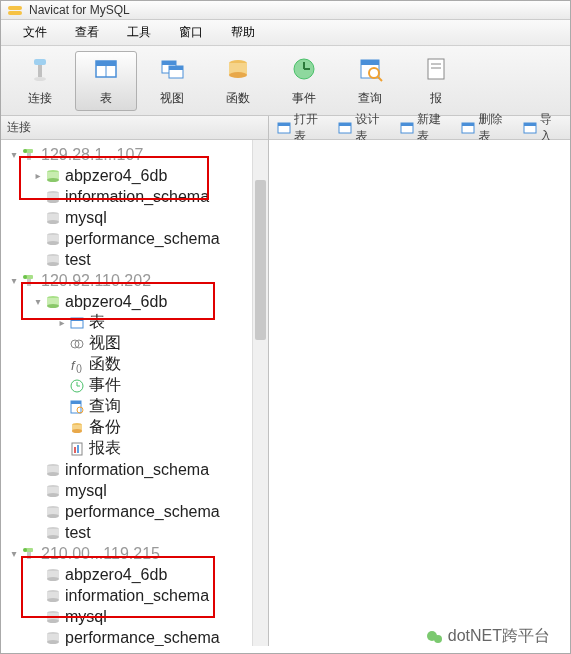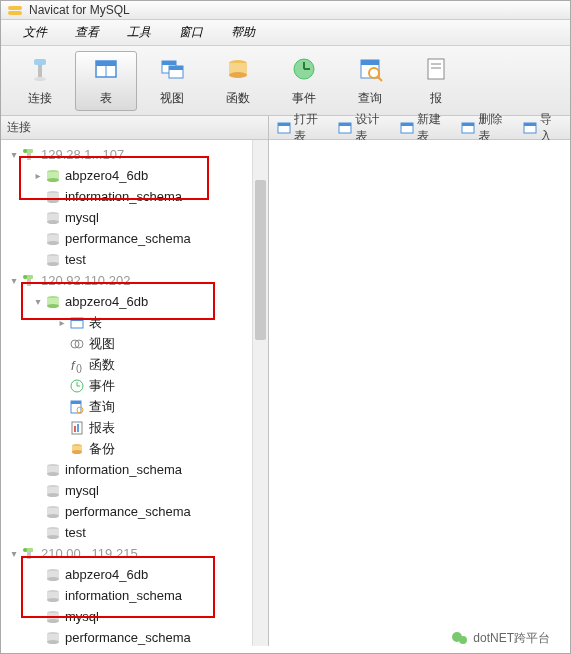--- a/index.html
+++ b/index.html
@@ -3,53 +3,53 @@
 <meta charset="utf-8">
 <style>
 * { box-sizing: border-box; margin: 0; padding: 0; font-family: "Microsoft YaHei", Arial, sans-serif; }
 body { width: 571px; height: 654px; background: #fff; font-size: 12px; overflow: hidden; border: 1px solid #aaa; position: relative; }
 
 .titlebar { height: 19px; background: linear-gradient(#fdfdfd, #eaeaea); border-bottom: 1px solid #ccc; display: flex; align-items: center; padding-left: 6px; }
 .titlebar .app-icon { width: 16px; height: 16px; margin-right: 6px; }
 .titlebar .title { color: #333; }
 
 .menubar { height: 26px; background: linear-gradient(#fafafa, #ececec); border-bottom: 1px solid #d0d0d0; display: flex; align-items: center; padding-left: 8px; }
-.menubar .menu-item { padding: 4px 14px; cursor: default; font-style: italic; }
+.menubar .menu-item { padding: 4px 14px; cursor: default; }
 
 .toolbar { height: 70px; background: linear-gradient(#f7f7f7, #e8e8e8); border-bottom: 1px solid #c8c8c8; display: flex; align-items: center; padding-left: 8px; }
 .tb-btn { width: 62px; height: 60px; display: flex; flex-direction: column; align-items: center; justify-content: center; border: 1px solid transparent; border-radius: 3px; margin-right: 4px; cursor: pointer; }
 .tb-btn.selected { background: linear-gradient(#fefefe, #dadada); border-color: #b0b0b0; }
 .tb-btn .icon { margin-bottom: 4px; }
 .tb-btn .label { font-size: 12px; color: #333; }
 
 .content { display: flex; height: calc(654px - 28px - 26px - 70px); }
 .sidebar { width: 268px; border-right: 1px solid #c0c0c0; display: flex; flex-direction: column; }
 .side-header { height: 24px; background: linear-gradient(#f5f5f5, #e5e5e5); border-bottom: 1px solid #c8c8c8; display: flex; align-items: center; padding-left: 6px; font-size: 12px; color: #444; }
 .tree-wrap { flex: 1; overflow: auto; position: relative; padding: 4px 0; background: #fff; }
 .tree { padding-left: 2px; }
 .node { display: flex; align-items: center; height: 21px; white-space: nowrap; cursor: default; }
 .node .twisty { width: 14px; text-align: center; color: #999; font-size: 10px; }
 .node .icon { width: 16px; height: 16px; margin-right: 4px; display: flex; align-items: center; justify-content: center; }
-.node .label { font-size: 13px; color: #222; }
+.node .label { font-size: 16px; color: #222; }
 .node.faded .label { color: #999; }
 .indent-0 { padding-left: 4px; }
 .indent-1 { padding-left: 28px; }
 .indent-2 { padding-left: 52px; }
 .redbox { position: absolute; border: 2px solid #e00000; pointer-events: none; }
 
 .main { flex: 1; display: flex; flex-direction: column; }
 .main-toolbar { height: 24px; background: linear-gradient(#f5f5f5, #e5e5e5); border-bottom: 1px solid #c8c8c8; display: flex; align-items: center; justify-content: flex-end; padding-right: 4px; }
 .main-toolbar .mtb-btn { display: flex; align-items: center; padding: 0 8px; height: 22px; cursor: pointer; font-size: 12px; color: #444; }
 .main-toolbar .mtb-btn .micon { width: 14px; height: 14px; margin-right: 3px; }
 .main-area { flex: 1; background: #fff; }
 
 .scrollbar-v { position: absolute; right: 0; top: 0; bottom: 0; width: 16px; background: #f0f0f0; border-left: 1px solid #ddd; }
 .scrollbar-v .thumb { position: absolute; left: 2px; right: 2px; top: 40px; height: 160px; background: #c8c8c8; border-radius: 2px; }
 
-.footer { position: absolute; bottom: 6px; right: 20px; font-size: 12px; color: #666; display: flex; align-items: center; }
+.footer { position: absolute; bottom: 6px; right: 20px; font-size: 16px; color: #666; display: flex; align-items: center; }
 .footer .wechat { width: 18px; height: 18px; margin-right: 4px; }
 </style>
 </head>
 <body>
 
 <div class="titlebar">
   <span class="app-icon">
     <svg width="16" height="16">
         <rect x="1" y="4" width="14" height="4" rx="2" fill="#f6c244"></rect>
         <rect x="1" y="9" width="14" height="4" rx="2" fill="#f6c244"></rect>
@@ -269,37 +269,37 @@
                 <rect x="2" y="2" width="10" height="3" fill="#4a8fd8"></rect>
                 <circle cx="11" cy="11" r="3" fill="none" stroke="#f0a030"></circle>
               </svg>
             </span>
             <span class="label">查询</span>
           </div>
           <div class="node indent-2">
             <span class="twisty"></span>
             <span class="icon">
               <svg width="16" height="16">
+                <ellipse cx="8" cy="5" rx="5" ry="2" fill="#f0c060"></ellipse>
+                <rect x="3" y="5" width="10" height="6" fill="#f6d48a"></rect>
+                <ellipse cx="8" cy="11" rx="5" ry="2" fill="#e8a84a"></ellipse>
+              </svg>
+            </span>
+            <span class="label">备份</span>
+          </div>
+          <div class="node indent-2">
+            <span class="twisty"></span>
+            <span class="icon">
+              <svg width="16" height="16">
                 <rect x="3" y="2" width="10" height="12" fill="#fff" stroke="#888"></rect>
                 <rect x="5" y="6" width="2" height="6" fill="#e06060"></rect>
                 <rect x="8" y="4" width="2" height="8" fill="#60a0e0"></rect>
               </svg>
             </span>
             <span class="label">报表</span>
-          </div>
-          <div class="node indent-2">
-            <span class="twisty"></span>
-            <span class="icon">
-              <svg width="16" height="16">
-                <ellipse cx="8" cy="5" rx="5" ry="2" fill="#f0c060"></ellipse>
-                <rect x="3" y="5" width="10" height="6" fill="#f6d48a"></rect>
-                <ellipse cx="8" cy="11" rx="5" ry="2" fill="#e8a84a"></ellipse>
-              </svg>
-            </span>
-            <span class="label">备份</span>
           </div>
           <div class="node indent-1">
             <span class="twisty"></span>
             <span class="icon">
               <svg width="16" height="16">
                 <ellipse cx="8" cy="4" rx="6" ry="2" fill="#d0d0d0"></ellipse>
                 <rect x="2" y="4" width="12" height="8" fill="#e0e0e0"></rect>
                 <ellipse cx="8" cy="12" rx="6" ry="2" fill="#c0c0c0"></ellipse>
               </svg>
             </span>

